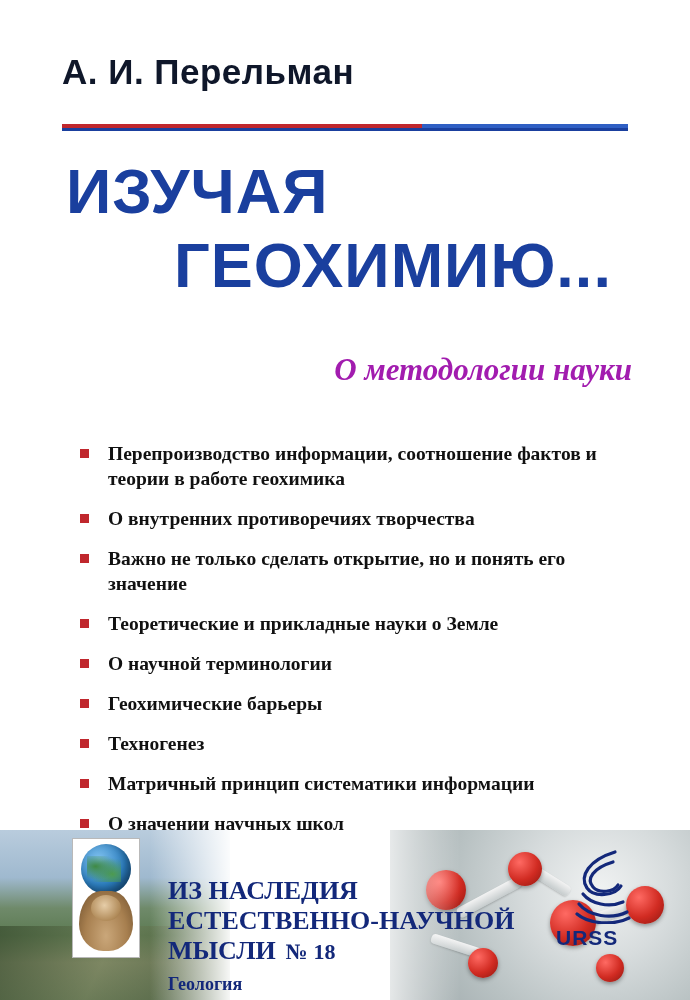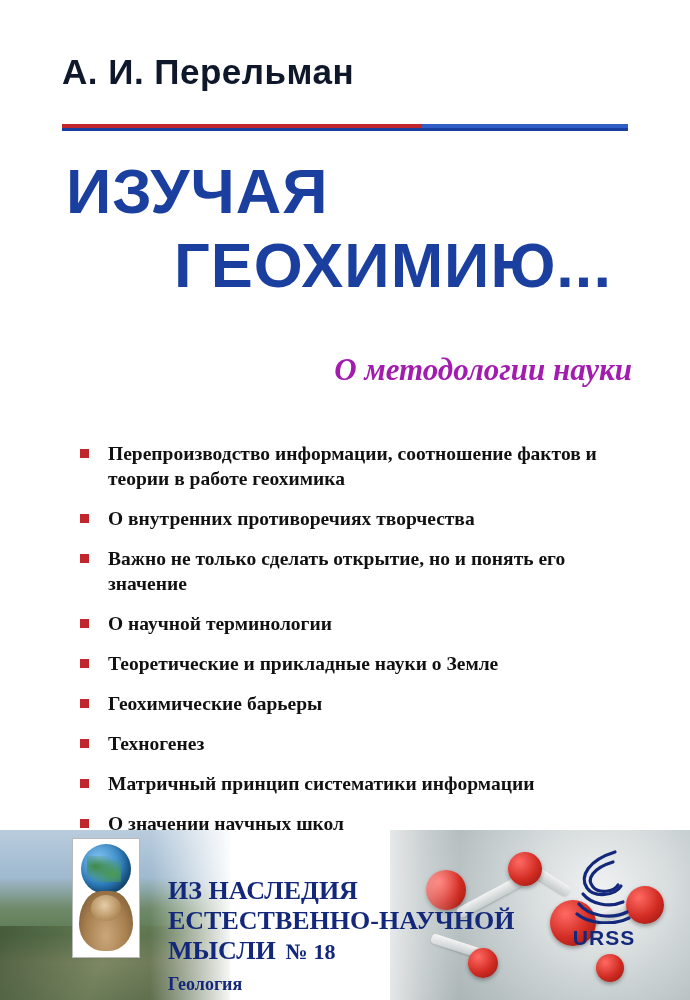--- a/index.html
+++ b/index.html
@@ -273,21 +273,21 @@
     color: #13287a;
   }
 
   
   .logo {
     position: absolute;
     right: 38px;
     top: 846px;
     width: 96px;
     height: 112px;
-    text-align: center;
+    text-align: left;
   }
   .logo-mark {
     width: 96px;
     height: 78px;
     position: relative;
   }
   .logo-mark svg { display: block; margin: 0 auto; }
   .logo-text {
     font-family: "Liberation Sans", sans-serif;
     font-weight: bold;
@@ -325,25 +325,25 @@
     <div class="topic">
       <span class="bullet"></span>
       <span>О внутренних противоречиях творчества</span>
     </div>
     <div class="topic">
       <span class="bullet"></span>
       <span>Важно не только сделать открытие, но и понять его значение</span>
     </div>
     <div class="topic">
       <span class="bullet"></span>
+      <span>Теоретические и прикладные науки о Земле</span>
+    </div>
+    <div class="topic">
+      <span class="bullet"></span>
       <span>О научной терминологии</span>
-    </div>
-    <div class="topic">
-      <span class="bullet"></span>
-      <span>Теоретические и прикладные науки о Земле</span>
     </div>
     <div class="topic">
       <span class="bullet"></span>
       <span>Геохимические барьеры</span>
     </div>
     <div class="topic">
       <span class="bullet"></span>
       <span>Техногенез</span>
     </div>
     <div class="topic">

